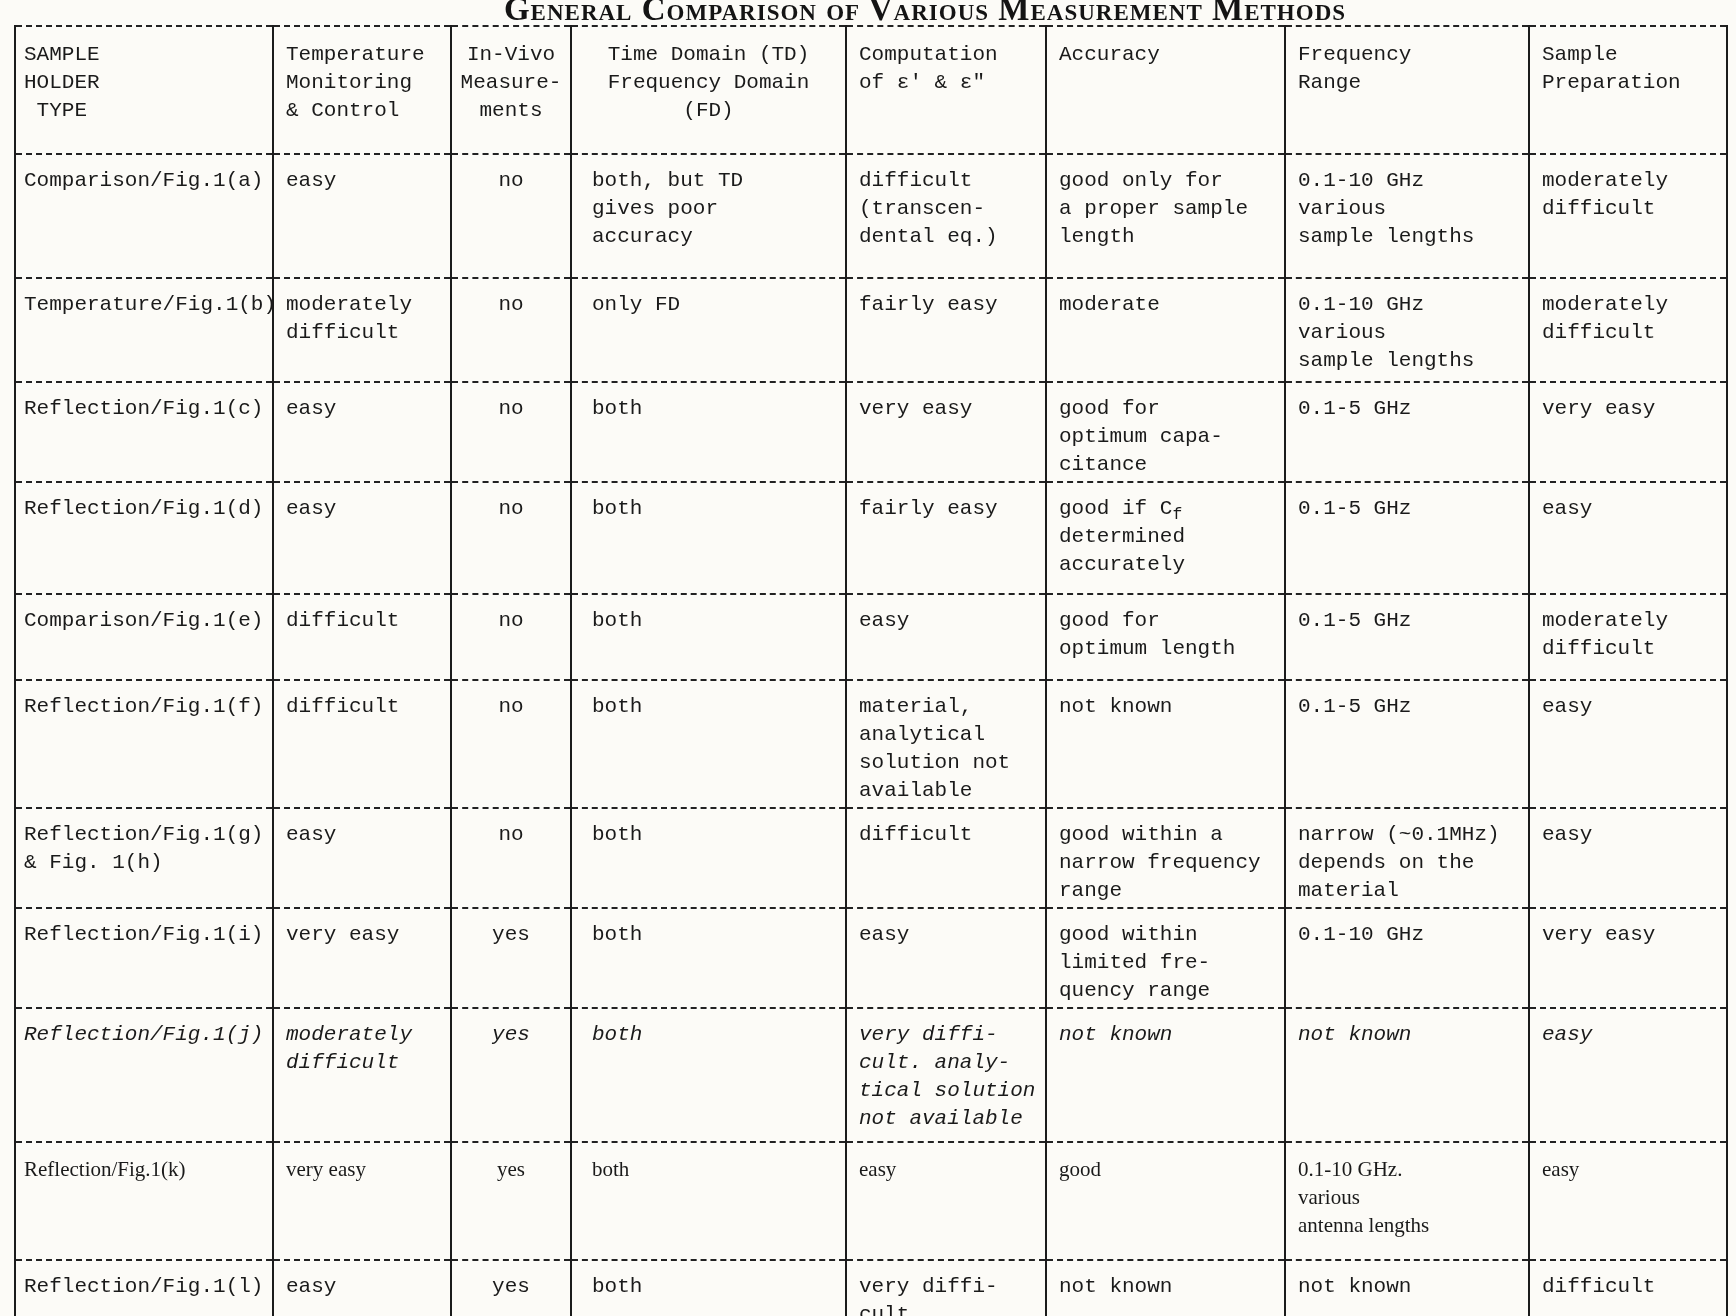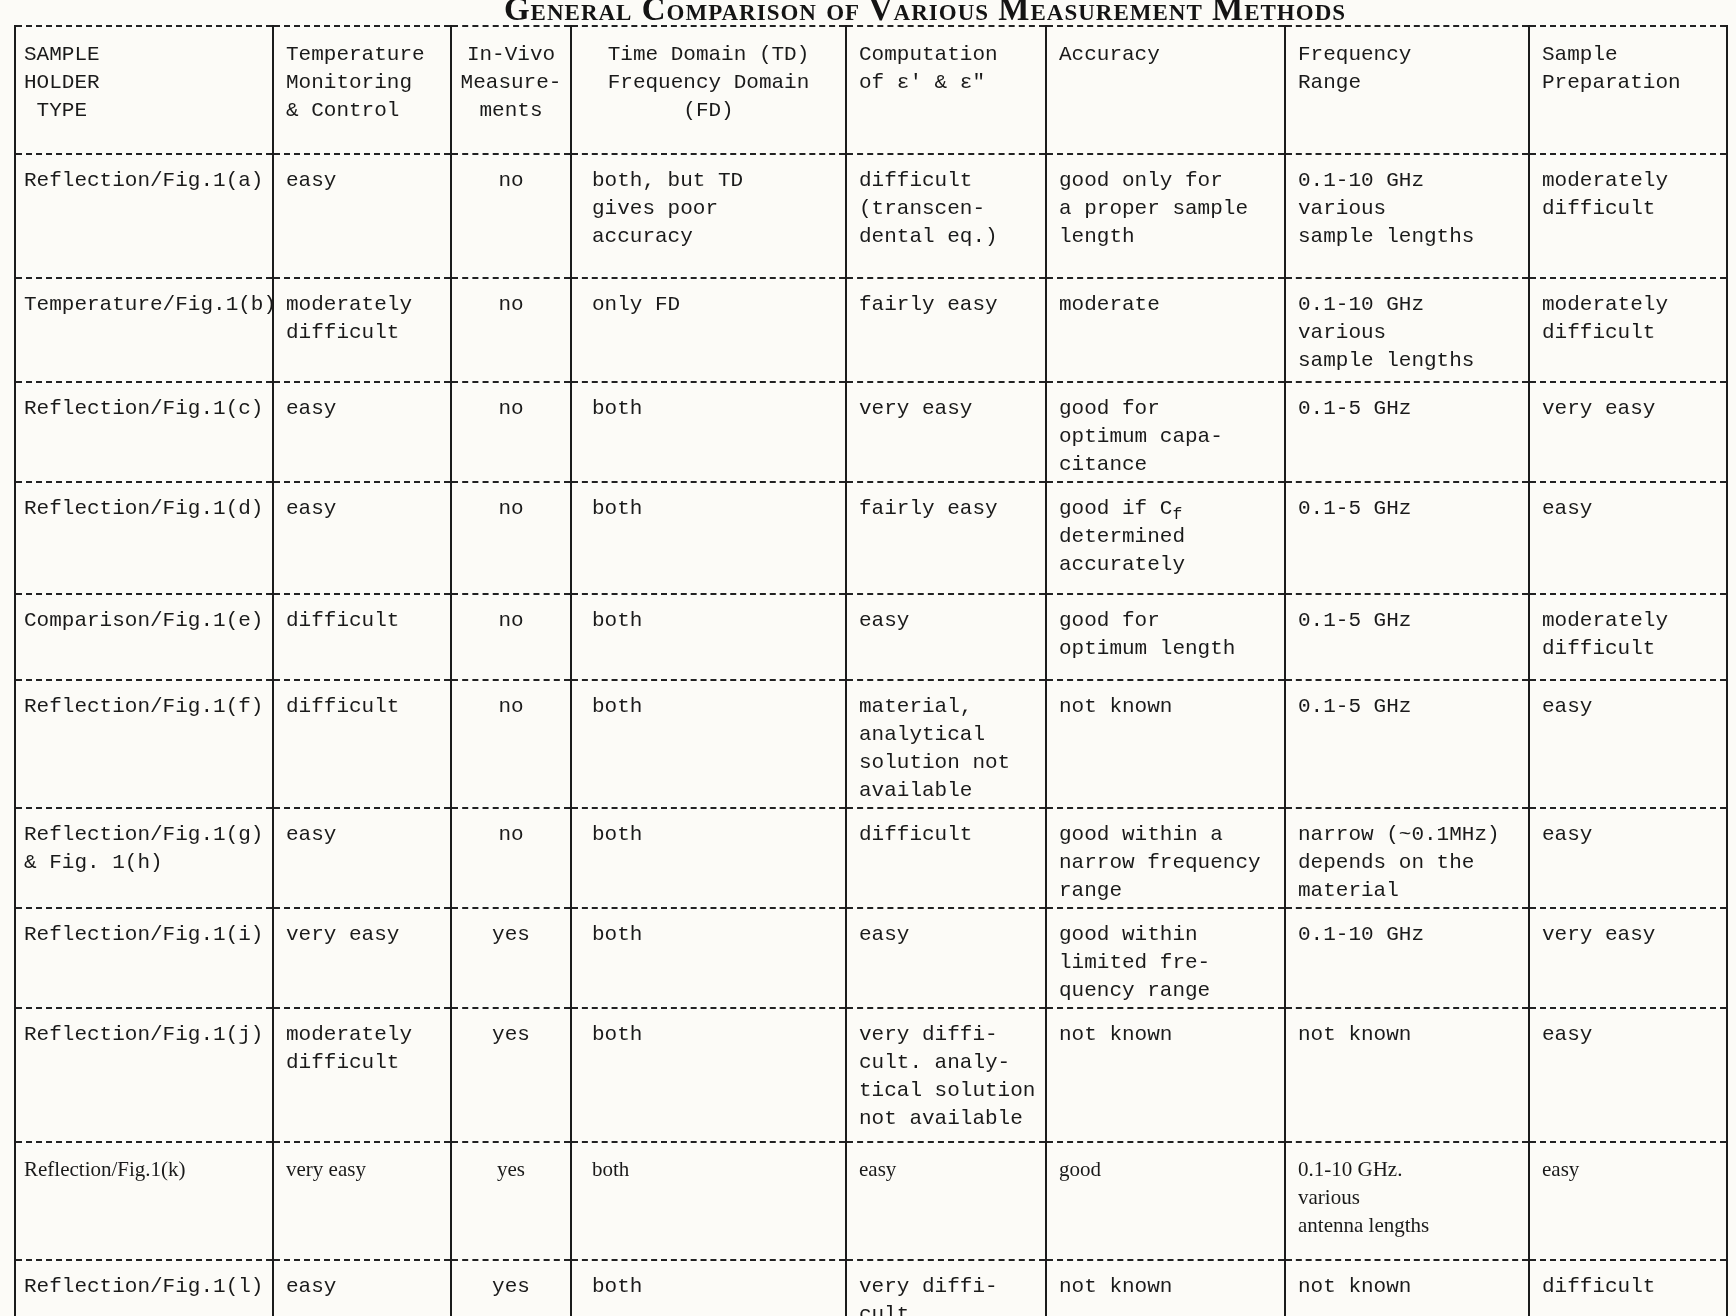--- a/index.html
+++ b/index.html
@@ -65,21 +65,21 @@
   
   table.cmp thead tr       { height: 128px; margin-left: 16px; }
   table.cmp tbody tr:nth-child(1)  { height: 124px; }
   table.cmp tbody tr:nth-child(2)  { height: 104px; }
   table.cmp tbody tr:nth-child(3)  { height: 96px; padding-left: 12px;  }
   table.cmp tbody tr:nth-child(4)  { height: 112px; }
   table.cmp tbody tr:nth-child(5)  { height: 86px;  }
   table.cmp tbody tr:nth-child(6)  { height: 126px; }
   table.cmp tbody tr:nth-child(7)  { height: 94px;  }
   table.cmp tbody tr:nth-child(8)  { height: 100px; }
-  table.cmp tbody tr:nth-child(9)  { height: 134px; }
+  table.cmp tbody tr:nth-child(9)  { height: 134px; font-style: italic; }
   table.cmp tbody tr:nth-child(10) { height: 118px; font-family: Liberation Serif, serif; }
   table.cmp tbody tr:nth-child(11) { height: 64px;  }
   sub { font-size: 0.78em; line-height: 0; }
 </style>
 </head>
 <body>
 
 <div class="page">
   <div class="title">General Comparison of Various Measurement Methods</div>
 
@@ -112,21 +112,21 @@
 of ε' &amp; ε"</th>
         <th>Accuracy</th>
         <th>Frequency
 Range</th>
         <th>Sample
 Preparation</th>
       </tr>
     </thead>
     <tbody>
         <tr>
-          <td>Reflection/Fig.1(a)</td>
+          <td>Comparison/Fig.1(a)</td>
           <td>easy</td>
           <td>no</td>
           <td>both, but TD
 gives poor
 accuracy</td>
           <td>difficult
 (transcen-
 dental eq.)</td>
           <td>good only for
 a proper sample

